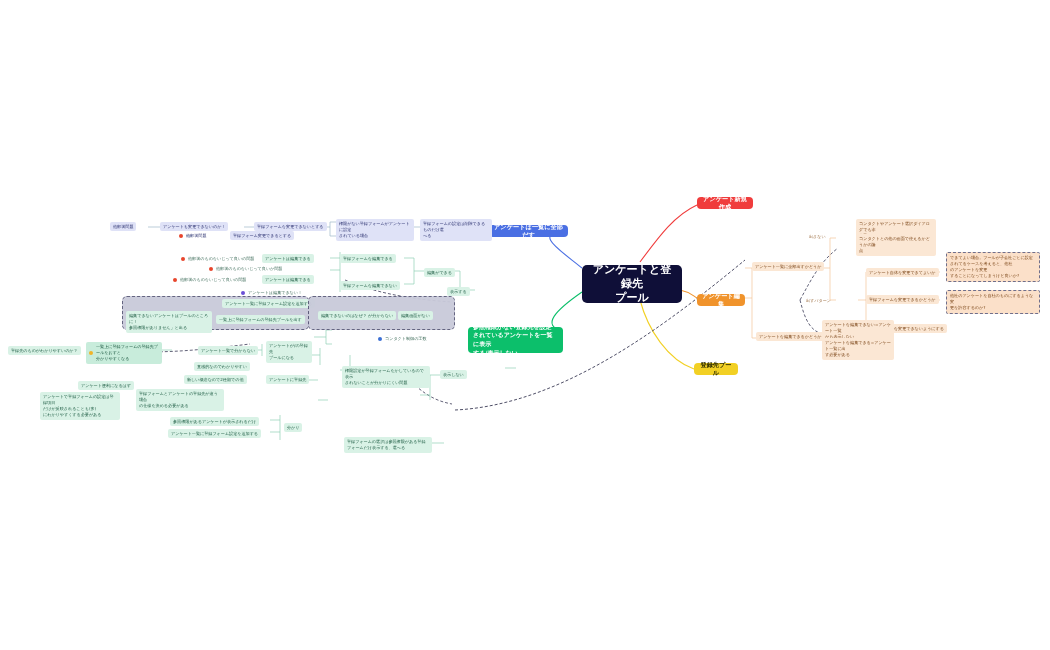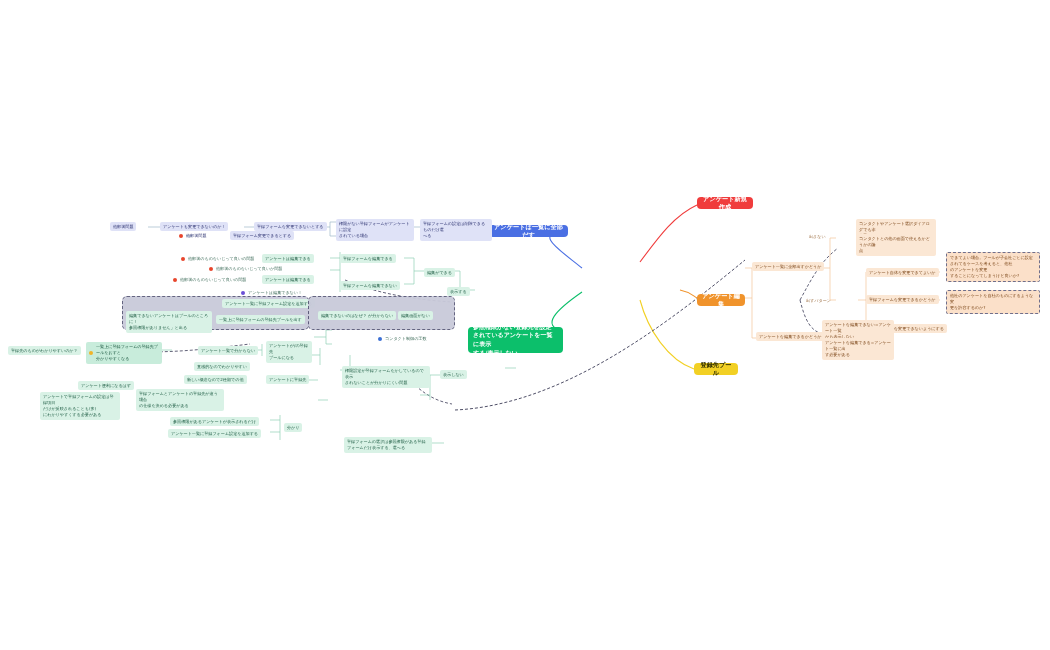--- a/index.html
+++ b/index.html
@@ -133,20 +133,24 @@
         <path d="M866,330 L872,330"></path>
       <path d="M930,272 L940,272"></path>
         <path d="M930,300 L940,300"></path>
       <path d="M822,338 L830,338"></path>
         <path d="M830,328 L830,350"></path>
       <path d="M830,328 L836,328"></path>
         <path d="M830,350 L836,350"></path>
     </g>
   </svg>
 
+  <div class="node root" style="left:582px;top:265px;width:100px;height:38px;">
+    <span style="white-space:pre-line">アンケートと登録先
+プール</span>
+  </div>
 
   <div class="node chip red" style="left:697px;top:197px;width:56px;height:12px;">
     <span>アンケート新規作成</span>
   </div>
   <div class="node chip orange" style="left:697px;top:294px;width:48px;height:12px;">
     <span>アンケート編集</span>
   </div>
   <div class="node chip yellow" style="left:694px;top:363px;width:44px;height:12px;">
     <span>登録先プール</span>
   </div>

